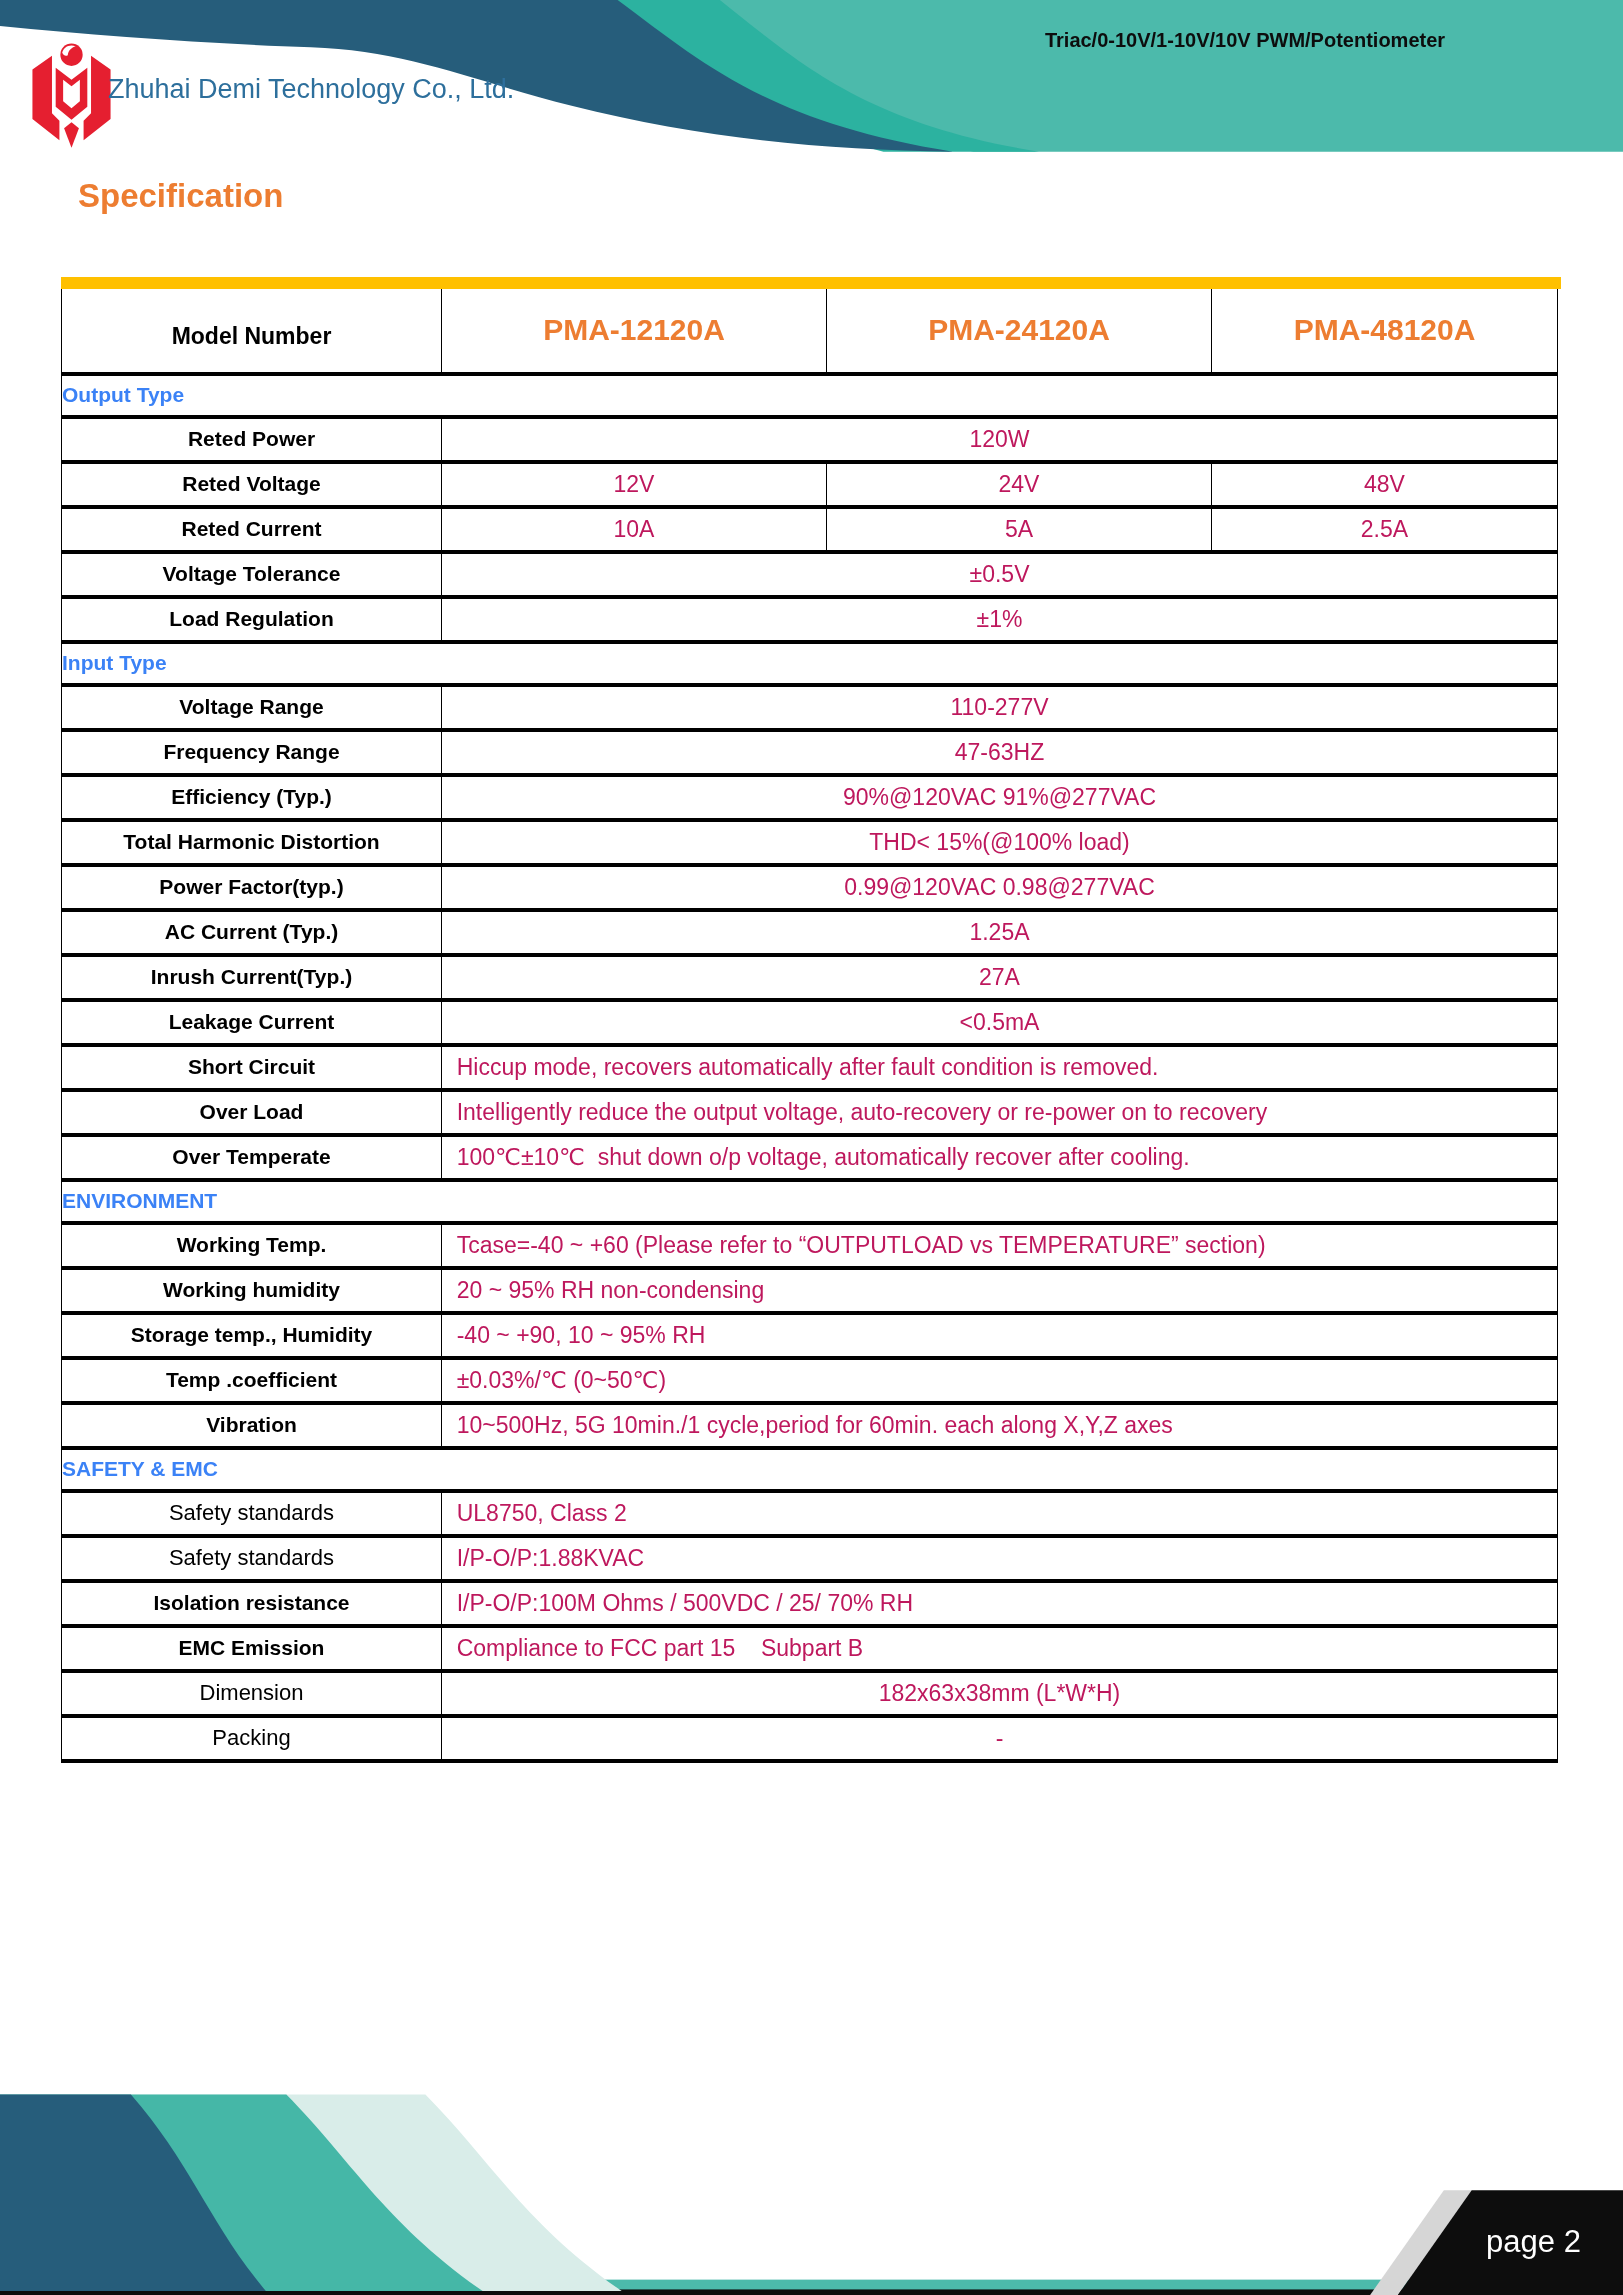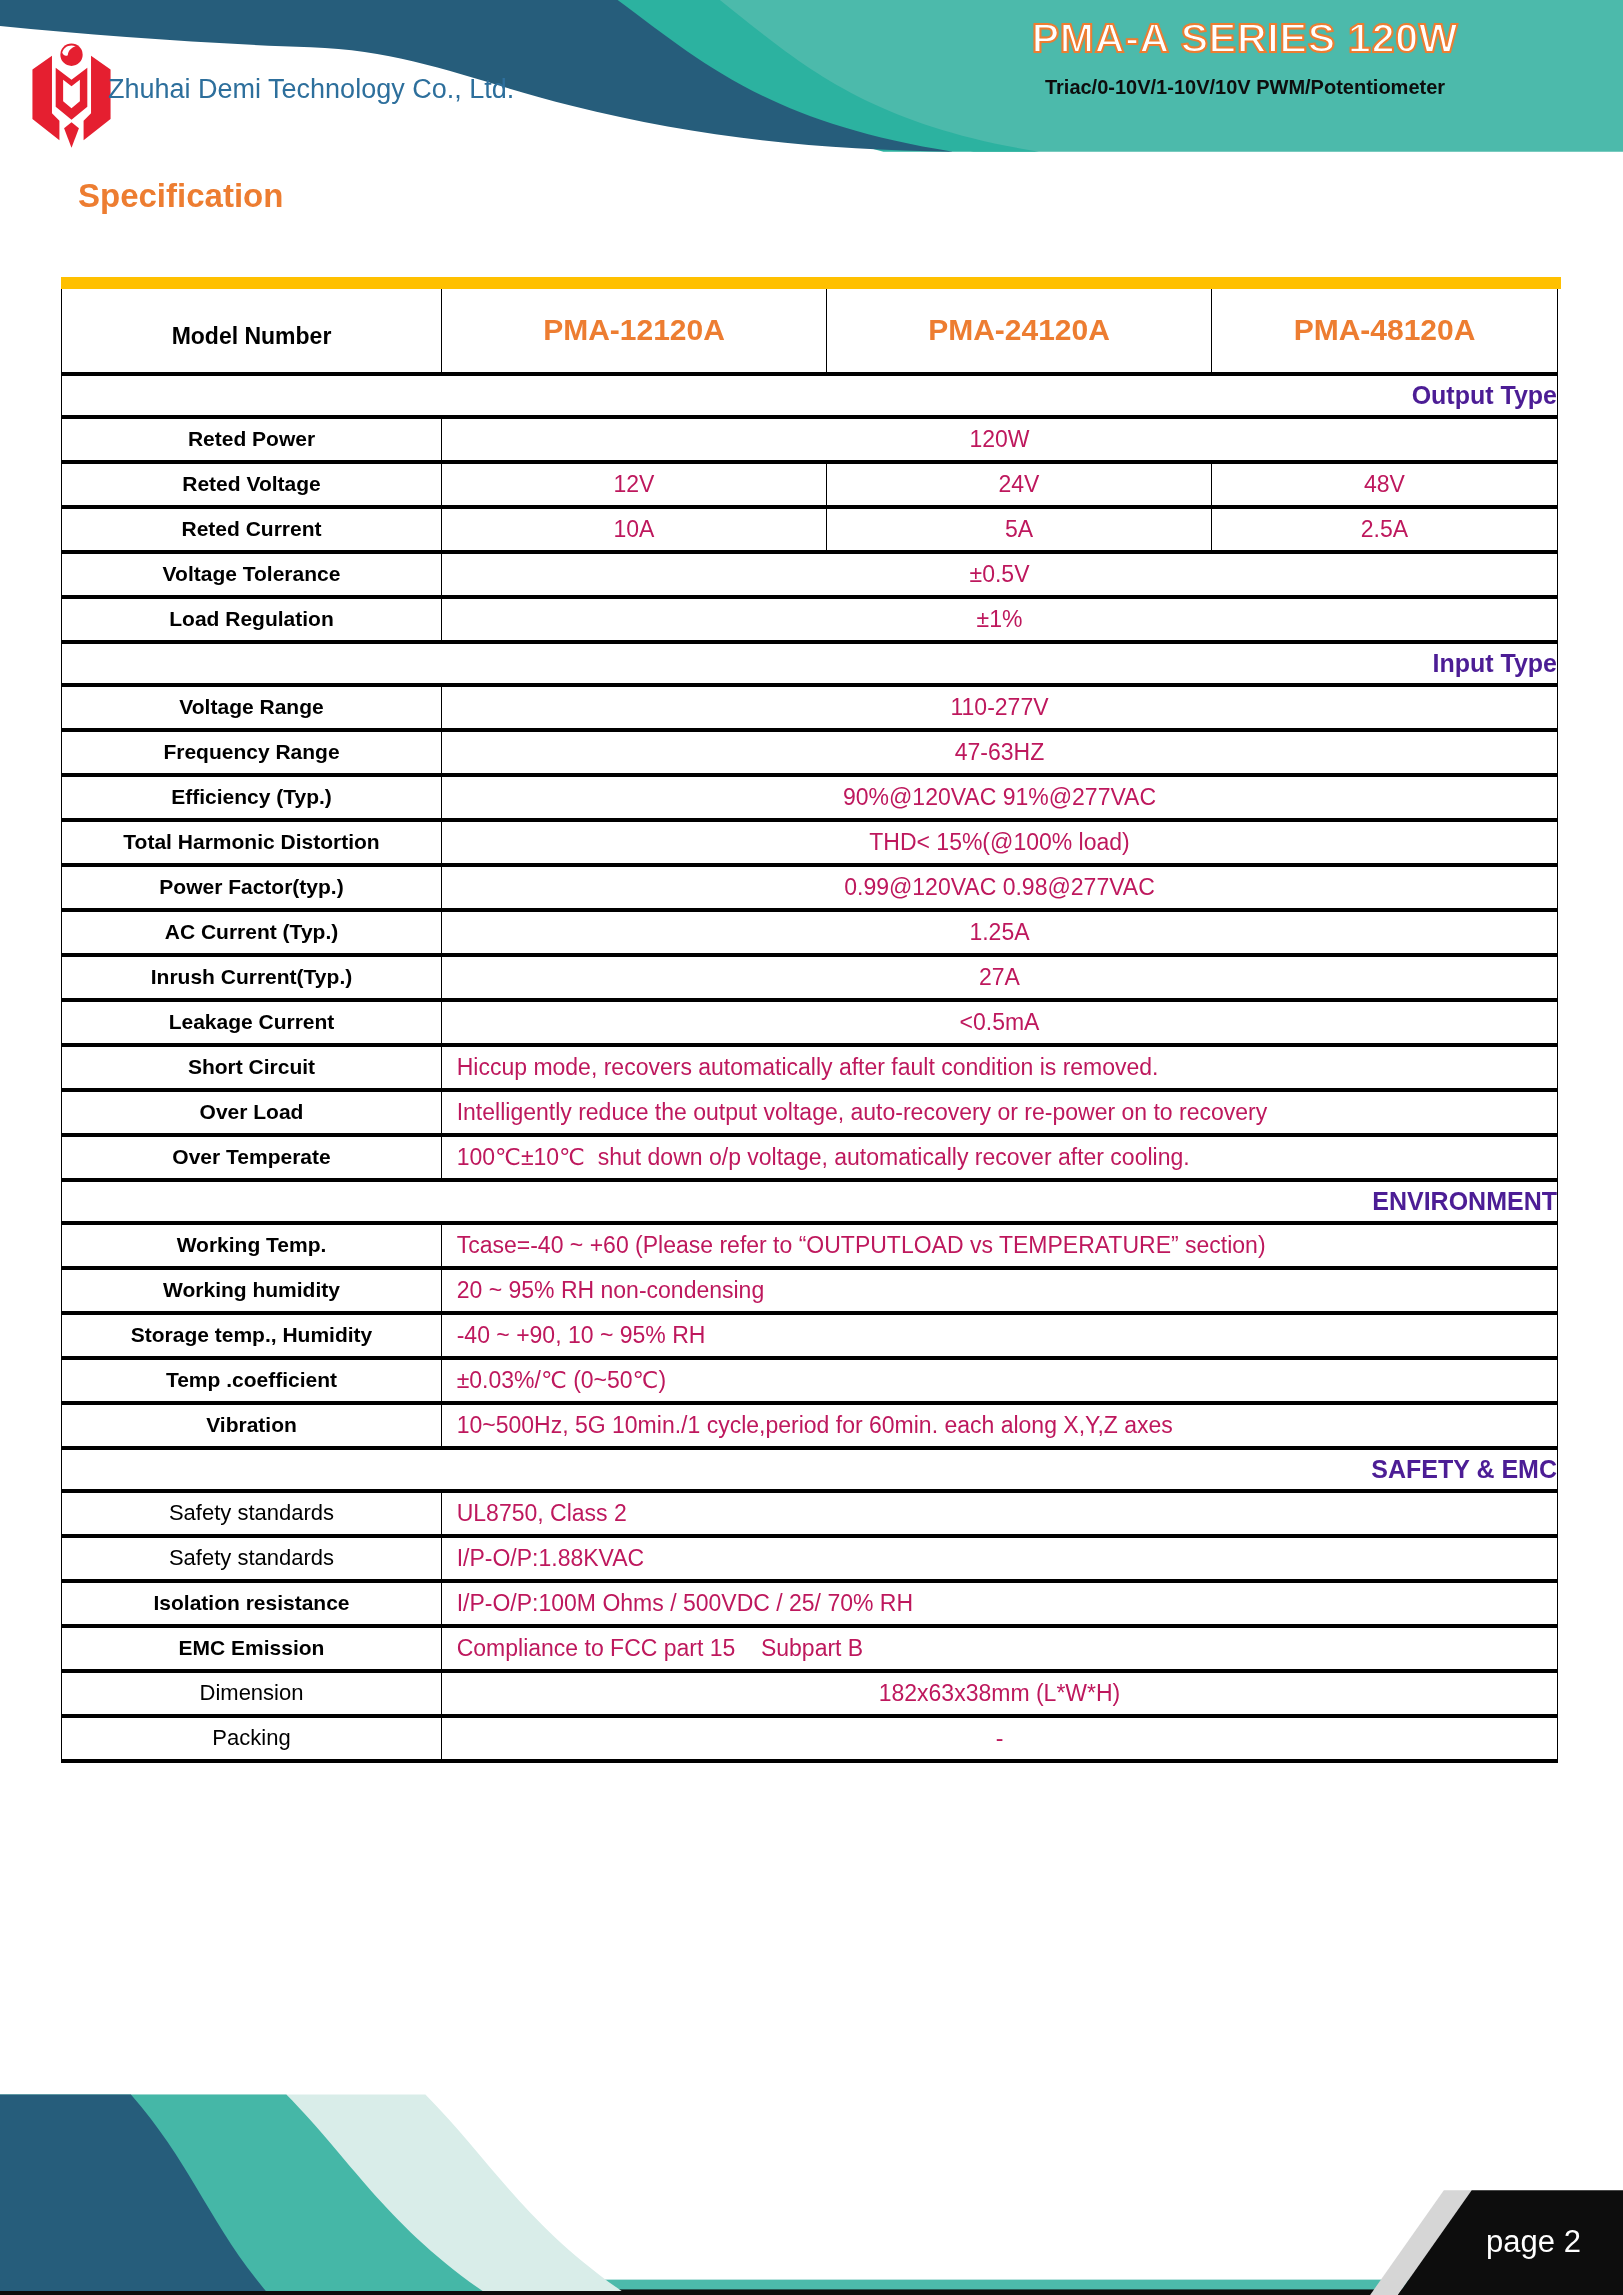--- a/index.html
+++ b/index.html
@@ -23,21 +23,21 @@
   
   .tbl-wrap { position:absolute; left:61px; top:277px; width:1387px; }
   .yellow-bar { width:1500px; height:11.5px; background:#FFC000; }
   table.spec { width:1497px; border-collapse:collapse; table-layout:fixed; }
   table.spec td { border-left:1.6px solid #000; border-right:1.6px solid #000;
                   border-top:4.1px solid #000; border-bottom:4.1px solid #000;
                   overflow:hidden; }
   tr.model-row td { border-top:none; height:85px; vertical-align:middle; }
   td.model-label { text-align:center; vertical-align:top; padding-top:13px; font-size:23px; font-weight:bold; color:#000; }
   td.model-cell { text-align:center; font-size:30px; font-weight:bold; color:#ED7D31; }
-  td.section { height:43px; text-align:right; font-size:25px; font-weight:bold; color:#4c1d95; vertical-align:middle; }
+  td.section { height:43px; text-align:left; font-size:21px; font-weight:bold; color:#3b82f6; vertical-align:middle; }
   td.lbl { height:45px; text-align:center; font-size:21px; font-weight:bold; color:#000; vertical-align:middle; padding:0 4.9px; }
   td.lbl.thin { font-weight:normal; font-size:22px; }
   td.val { font-size:23px; color:#be185d; vertical-align:middle; }
   td.val.center { text-align:center; }
   td.val.left { text-align:left; padding-left:14.7px; padding-right:8.2px; }
 
   
   .ftr-svg { position:absolute; left:0; top:2083px; width:1623px; height:213px; display:block; }
   .page-num { position:absolute; left:1456px; top:2224px; width:155px; text-align:center;
               font-size:31px; color:#ffffff; }
@@ -61,21 +61,20 @@
     <path d="M40 12 C41.5 5.5 48 2.5 54.5 5 C50 6.5 46.5 9.5 46 14.5 C44 16 41.5 15 40 12 Z" fill="#ffffff"></path>
     <path d="M8 30 L29 15 L29 77 L37 85 L37 106 L8 83 Z" fill="#E51F30"></path>
     <path d="M92 30 L71 15 L71 77 L63 85 L63 106 L92 83 Z" fill="#E51F30"></path>
     <path d="M33 28 L50 41 L67 28 L67 70 L50 84 L33 70 Z M41 41 L41 64 L50 71.5 L59 64 L59 41 L50 48 Z" fill="#E51F30" fill-rule="evenodd"></path>
     <path d="M42 93 L50 114 L58 93 L50 86.5 Z" fill="#E51F30"></path>
   </svg>
 
   <div class="company">Zhuhai Demi Technology Co., Ltd.</div>
 
   <div class="title-block">
-    <div class="series-title">PMA-A SERIES 120W</div>
     <div class="series-sub">Triac/0-10V/1-10V/10V PWM/Potentiometer</div>
   </div>
 
   <div class="page-heading">Specification</div>
 
   <div class="tbl-wrap">
     <div class="yellow-bar"></div>
     <table class="spec">
       <colgroup>
         <col style="width:380px">

